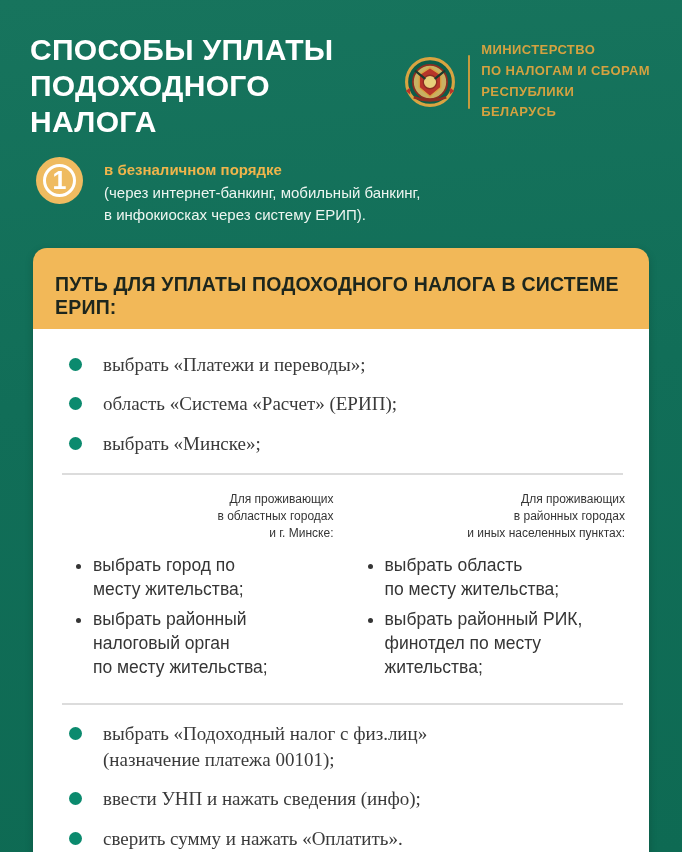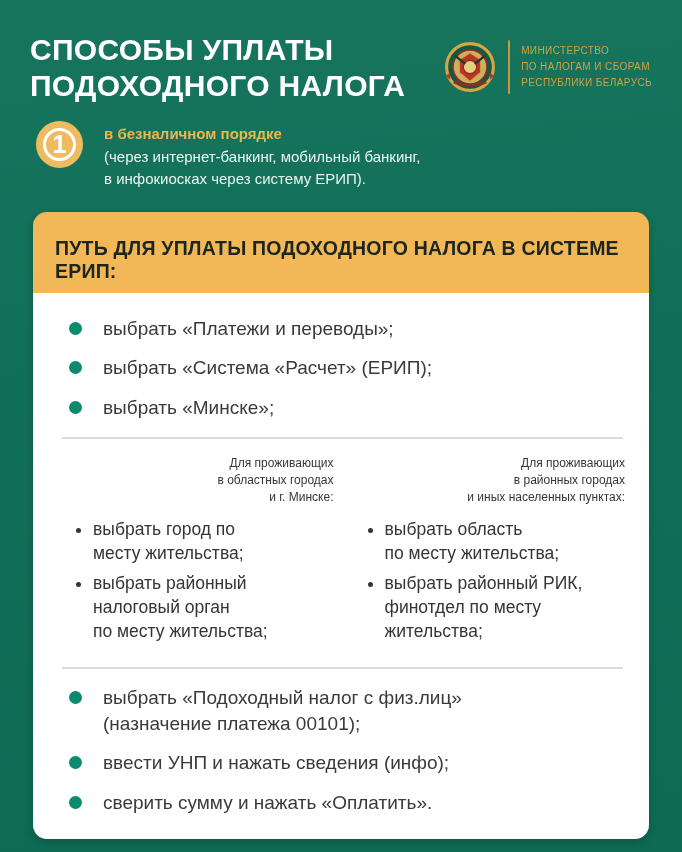--- a/index.html
+++ b/index.html
@@ -9,35 +9,35 @@
     position:relative; width:682px; height:852px; margin:0 auto;
     background:linear-gradient(175deg,#17745d 0%,#116e58 45%,#0e6a53 100%);
     overflow:hidden;
   }
   
   .top { display:flex; justify-content:space-between; align-items:flex-start; padding:32px 30px 0 30px; }
   .title { color:#ffffff; font-weight:700; font-size:30px; line-height:1.2; letter-spacing:.3px; text-transform:uppercase; }
   .brand { display:flex; align-items:center; gap:11px; margin-top:8px; }
   .emblem { width:54px; height:54px; flex-shrink:0; }
   .brand-sep { width:2px; height:54px; background:#c59a3e; border-radius:1px; }
-  .brand-text { color:#d4a240; font-size:10px; font-weight:400; line-height:1.6; letter-spacing:.4px; text-transform:uppercase; }
+  .brand-text { color:#d4a240; font-size:13px; font-weight:700; line-height:1.6; letter-spacing:.4px; text-transform:uppercase; }
   
   .method { display:flex; align-items:flex-start; gap:21px; padding:0 36px; }
   .method-1 { margin-top:17px; }
   .badge { position:relative; width:47px; height:47px; border-radius:50%; background:#efbb60; flex-shrink:0; }
   .badge-ring { position:absolute; inset:7px; border:3px solid #ffffff; border-radius:50%; }
   .badge-num { position:absolute; inset:0; display:flex; align-items:center; justify-content:center; color:#ffffff; font-weight:700; font-size:25px; }
   .method-text { color:#eef6f1; font-size:15px; line-height:1.5; margin-top:2px; max-width:540px; }
   .hl { color:#f0b54b; font-weight:700; }
   .pre { white-space:pre-line; }
   
   .card { margin:21px 33px 0; border-radius:14px; overflow:hidden; box-shadow:0 3px 8px rgba(0,0,0,.18); }
   .card-header { background:#f2b858; color:#1d261d; font-weight:700; font-size:19.5px; letter-spacing:.2px; padding:25px 22px 10px; text-transform:uppercase; }
   .card-body { background:#ffffff; padding:23px 24px 23px 27px; }
-  .teal-list { list-style:none; }
+  .teal-list { list-style:none;font-family:Liberation Serif, serif; }
   .teal-list li { position:relative; padding-left:43px; color:#3a3a3a; font-size:19px; line-height:1.35; margin-bottom:14px; }
   .teal-list li:last-child { margin-bottom:0; }
   .teal-list li::before { content:""; position:absolute; left:9px; top:6px; width:13px; height:13px; border-radius:50%; background:#0b8a6e; }
   .rule { border:none; border-top:2px solid #dcdcdc; margin:17px 2px 16px; }
   .cols { display:flex; gap:28px; padding-left:10px; }
   .col { flex:1; }
   .col-head { color:#353535; font-size:12px; line-height:1.38; white-space:pre-line; margin-bottom:13px;text-align:right; }
   .dot-list { color:#353535; font-size:17.5px; line-height:1.35; padding-left:23px; }
   .dot-list li { margin-bottom:7px; white-space:pre-line; }
 </style>
@@ -82,21 +82,21 @@
 в инфокиосках через систему ЕРИП).</span>
     </p>
   </section>
 
   <section class="card">
     <div class="card-header">ПУТЬ ДЛЯ УПЛАТЫ ПОДОХОДНОГО НАЛОГА В СИСТЕМЕ ЕРИП:</div>
     <div class="card-body">
 
       <ul class="teal-list">
         <li>выбрать «Платежи и переводы»;</li>
-        <li>выбрать «Система «Расчет» (ЕРИП);</li>
+        <li>область «Система «Расчет» (ЕРИП);</li>
         <li>выбрать «Минске»;</li>
       </ul>
 
       <hr class="rule">
 
       <div class="cols">
         <div class="col">
           <p class="col-head">Для проживающих
 в областных городах
 и г. Минске:</p>

